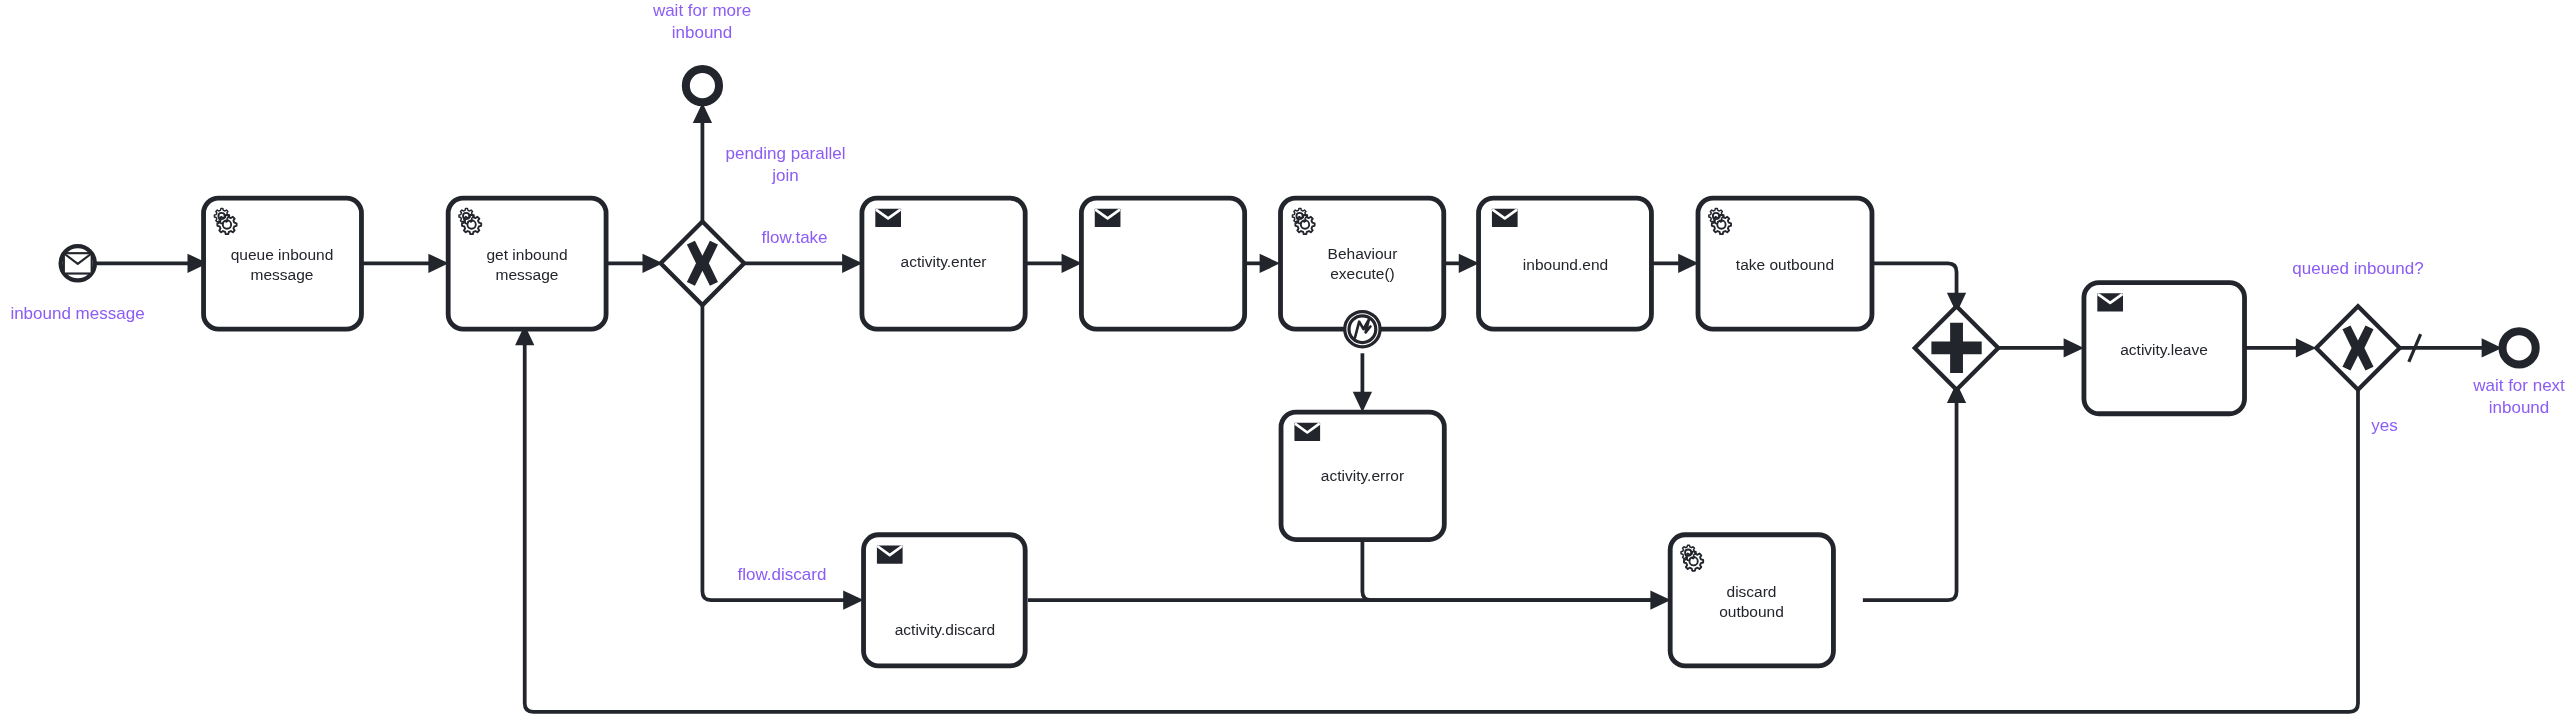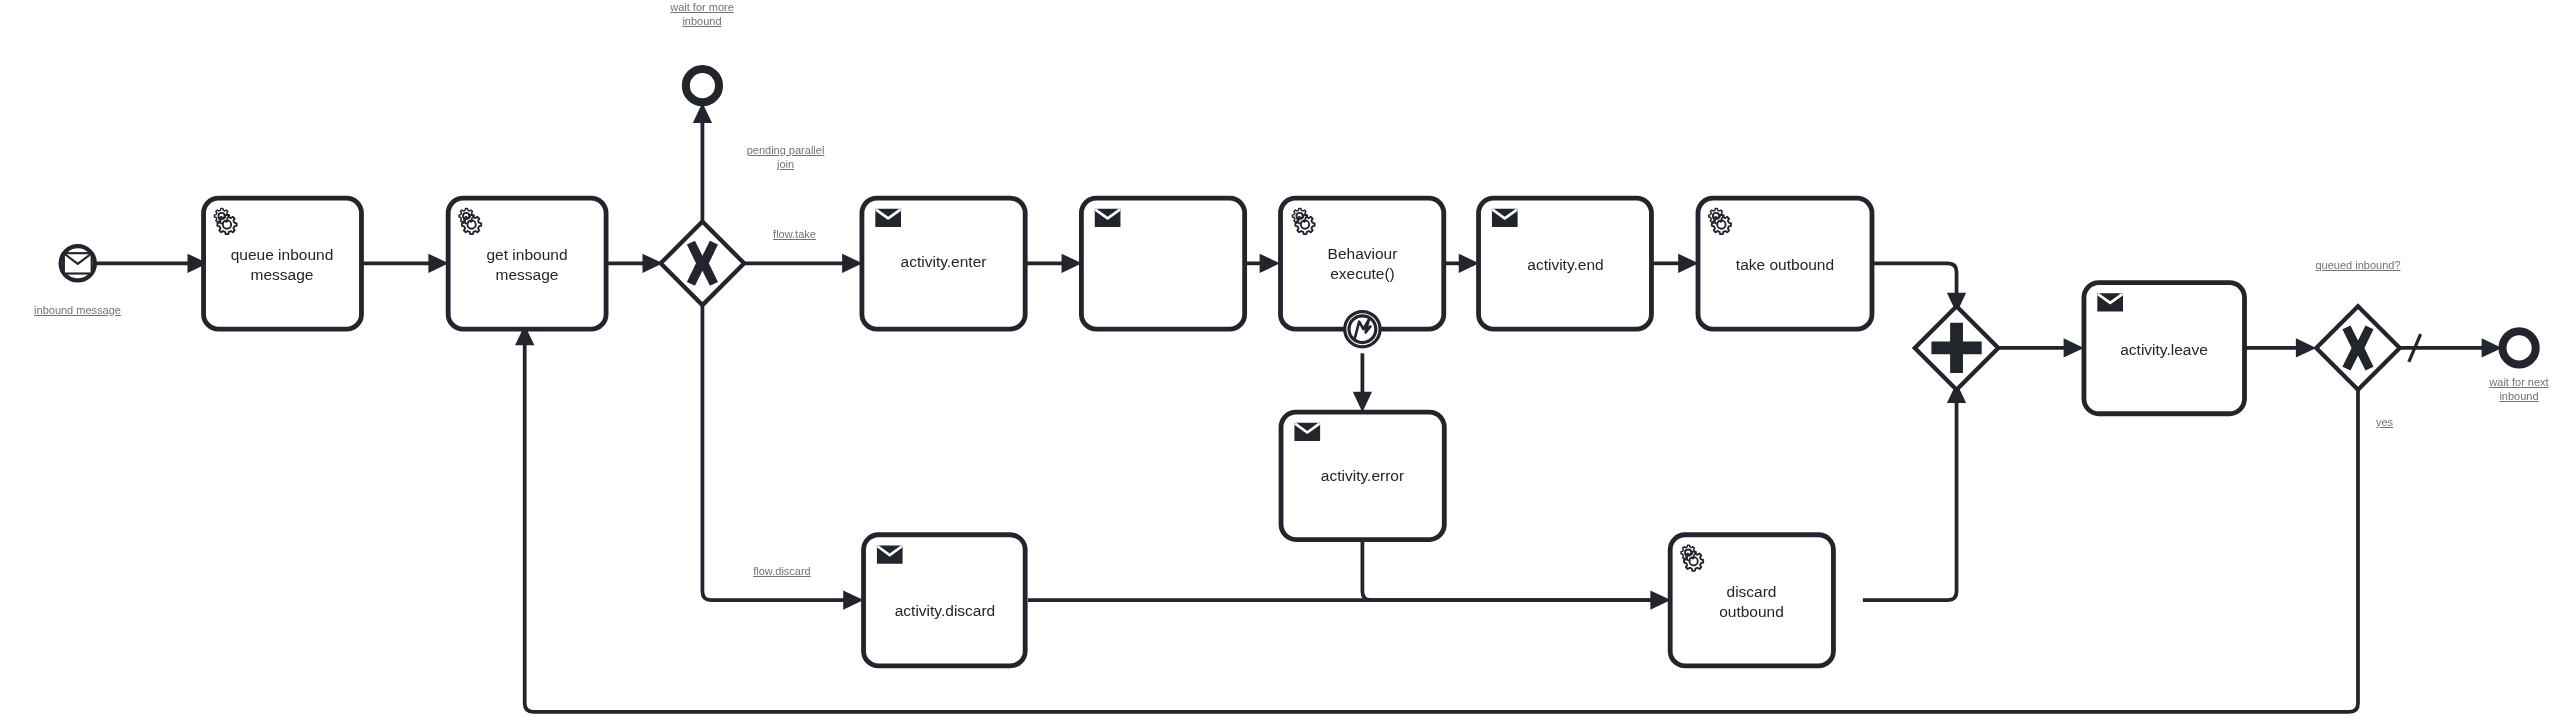--- a/index.html
+++ b/index.html
@@ -94,28 +94,27 @@
   }
   .gear-path {
     fill: none;
     stroke: #22252b;
     stroke-width: 4.5;
     stroke-linejoin: round;
     stroke-linecap: round;
   }
   .lbl {
     position: absolute;
-    color: #737373;
+    color: #8b5cf6;
     font-family: "Liberation Sans", sans-serif;
-    font-size: 11px;
+    font-size: 17px;
     line-height: 1.28;
     text-align: center;
     white-space: pre-line;
     pointer-events: none;
-    text-decoration: underline;
   }
   .task-label {
     position: absolute;
     display: flex;
     align-items: center;
     justify-content: center;
     text-align: center;
     color: #22252b;
     font-family: "Liberation Sans", sans-serif;
     font-size: 15.5px;
@@ -383,27 +382,27 @@
 
   <div class="task-label" style="left:449px; top:225px; width:156px; height:80px;">get inbound
 message</div>
 
   <div class="task-label" style="left:863px; top:227px; width:161px; height:70px;">activity.enter</div>
 
 
   <div class="task-label" style="left:1282px; top:224px; width:161px; height:80px;">Behaviour
 execute()</div>
 
-  <div class="task-label" style="left:1480px; top:230px; width:171px; height:70px;">activity.end</div>
+  <div class="task-label" style="left:1480px; top:230px; width:171px; height:70px;">inbound.end</div>
 
   <div class="task-label" style="left:1699px; top:230px; width:172px; height:70px;">take outbound</div>
 
   <div class="task-label" style="left:2085px; top:315px; width:158px; height:70px;">activity.leave</div>
 
   <div class="task-label" style="left:1282px; top:441px; width:161px; height:70px;text-align:center;">activity.error</div>
 
-  <div class="task-label" style="left:865px; top:576px; width:160px; height:70px;text-align:right;">activity.discard</div>
+  <div class="task-label" style="left:865px; top:595px; width:160px; height:70px;text-align:right;">activity.discard</div>
 
   <div class="task-label" style="left:1671px; top:562px; width:161px; height:80px;">discard
 outbound</div>
 
 </div>
 
 
 </body></html>

